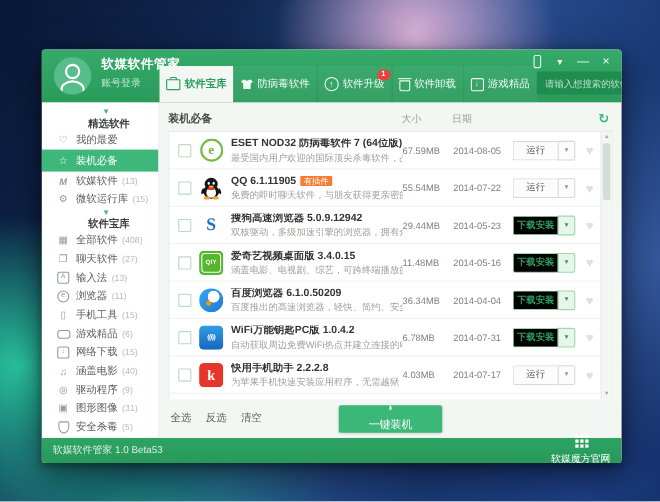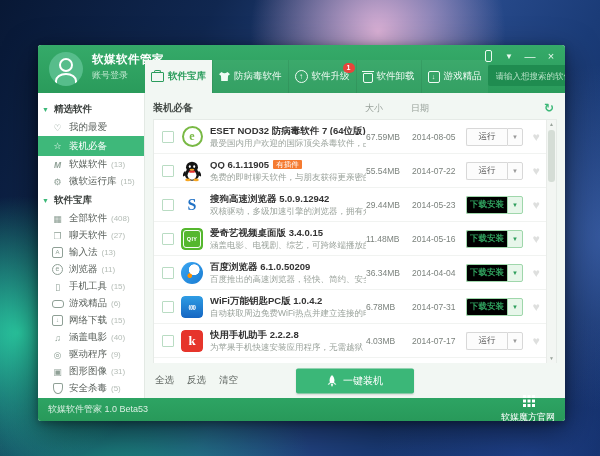--- a/index.html
+++ b/index.html
@@ -40,21 +40,21 @@
   .ti-up{width:11px;height:11px;border:1px solid currentColor;border-radius:50%;font-size:8px;line-height:10px;text-align:center;}
   .ti-trash{position:relative;width:8px;height:8px;border:1px solid currentColor;border-radius:1px 1px 2px 2px;margin-top:2px;}
   .ti-trash::before{content:"";position:absolute;left:-2px;right:-2px;top:-3px;height:1.5px;background:currentColor;}
   .ti-dl{width:10px;height:10px;border:1px solid currentColor;border-radius:2px;font-size:7px;line-height:9px;text-align:center;}
   .searchbox{flex:none;margin:5px 6px 5px auto;width:100px;height:21px;background:#1f8c50;border-radius:2px;display:flex;align-items:center;padding:0 6px;}
   .searchbox input{flex:1;min-width:0;background:transparent;border:none;outline:none;color:#dff3e6;font-size:8.5px;font-family:inherit;}
   .searchbox input::placeholder{color:#b7e2c7;}
   
   .bodywrap{display:flex;height:305px;}
   .sidebar{flex:none;width:107px;background:#fff;border-right:1px solid #e3e9e4;overflow:hidden;padding-top:6px;box-sizing:border-box;}
-  .sec-head{height:20px;display:flex;align-items:center;padding-left:4px;font-size:9.5px;font-weight:bold;color:#3a3f3c;}
+  .sec-head{height:20px;display:flex;align-items:center;padding-left:16px;font-size:9.5px;font-weight:bold;color:#3a3f3c;flex-direction:column;}
   .sec-head .tri{color:#3cb878;font-size:7px;margin-right:5px;}
   .sitem{height:17px;display:flex;align-items:center;padding-left:13px;font-size:9.5px;color:#5a615c;cursor:pointer;}
   .sitem .si{flex:none;width:13px;margin-right:5px;text-align:center;font-size:9px;color:#8fa096;display:inline-flex;align-items:center;justify-content:center;}
   .sitem .cnt{margin-left:4px;font-size:8px;color:#b4bcb6;}
   .sitem.active{background:#3eb87a;color:#fff;height:20px;}
   .sitem.active .si,.sitem.active .cnt{color:#fff;}
   .si .box{width:9px;height:9px;border:1px solid currentColor;border-radius:2px;font-size:6px;line-height:8px;text-align:center;display:block;}
   .si .circ{width:9px;height:9px;border:1px solid currentColor;border-radius:50%;font-size:7px;line-height:8px;text-align:center;display:block;}
   .si .pad{width:10px;height:6px;border:1px solid currentColor;border-radius:3px;display:block;}
   .si .shld{width:8px;height:9px;border:1px solid currentColor;border-radius:2px 2px 45% 45%/2px 2px 60% 60%;display:block;}
@@ -94,21 +94,21 @@
   .app-iqiyi::before{content:"";position:absolute;inset:2px;border:1px solid rgba(255,255,255,.95);border-radius:3px;}
   .app-baidu{width:22px;height:22px;border-radius:50%;background:
       radial-gradient(circle at 60% 35%, #fff 0 26%, rgba(255,255,255,0) 29%),
       radial-gradient(circle at 40% 62%, #ff9000 0 11%, rgba(255,144,0,0) 14%),
       linear-gradient(135deg,#3aa6f2,#1a7cd2);}
   .app-wifi{width:22px;height:22px;border-radius:4px;background:linear-gradient(180deg,#2f9de4,#1566c2);color:#fff;font-size:6px;font-weight:bold;display:flex;align-items:center;justify-content:center;letter-spacing:-.5px;}
   .app-kuaiyong{width:22px;height:22px;border-radius:4px;background:#e6352b;color:#fff;font-size:13px;font-weight:bold;display:flex;align-items:center;justify-content:center;font-family:"Liberation Serif","DejaVu Serif",serif;}
   
   .actionbar{position:relative;flex:1;display:flex;align-items:center;gap:13px;padding-left:2px;}
   .alink{font-size:9.5px;color:#5c635e;cursor:pointer;}
-  .install-all{position:absolute;left:50%;top:50%;transform:translate(-50%,-50%);width:118px;height:25px;background:#3bb778;border-radius:2px;display:flex;align-items:center;justify-content:center;gap:6px;color:#fff;font-size:10px;cursor:pointer;box-shadow:0 1px 2px rgba(0,0,0,.12);}
+  .install-all{position:absolute;left:50%;top:50%;transform:translate(-50%,-50%);width:94px;height:25px;background:#3bb778;border-radius:2px;display:flex;align-items:center;justify-content:center;gap:6px;color:#fff;font-size:10px;cursor:pointer;box-shadow:0 1px 2px rgba(0,0,0,.12);flex-direction:column;}
   
   .statusbar{height:23px;background:linear-gradient(180deg,#2da463,#28995a);display:flex;align-items:center;justify-content:space-between;padding:0 10px;box-sizing:border-box;}
   .sb-version{font-size:9px;color:#d9efe2;}
   .sb-site{display:flex;align-items:center;gap:5px;font-size:9px;color:#fff;cursor:pointer;flex-direction:column;}
   .grid9{width:3px;height:3px;background:#fff;box-shadow:4.5px 0 #fff,9px 0 #fff,0 4.5px #fff,4.5px 4.5px #fff,9px 4.5px #fff,0 9px #fff,4.5px 9px #fff,9px 9px #fff;margin-right:8px;margin-bottom:8px;}
 </style>
 </head>
 <body>
 
 <div class="desktop">

